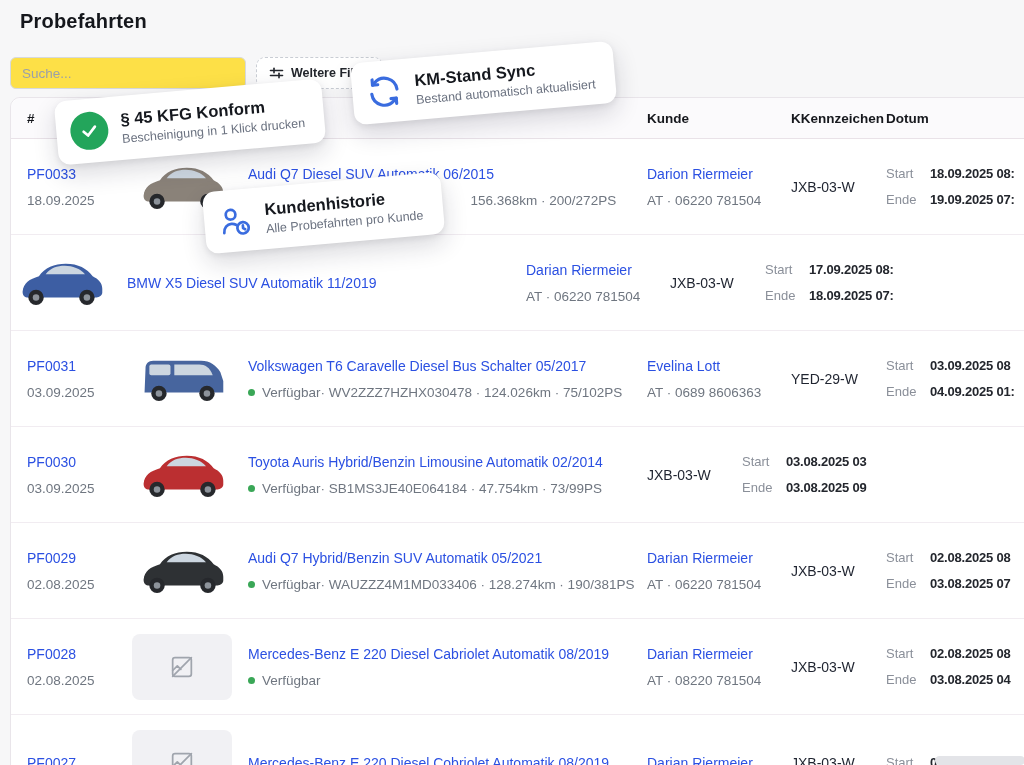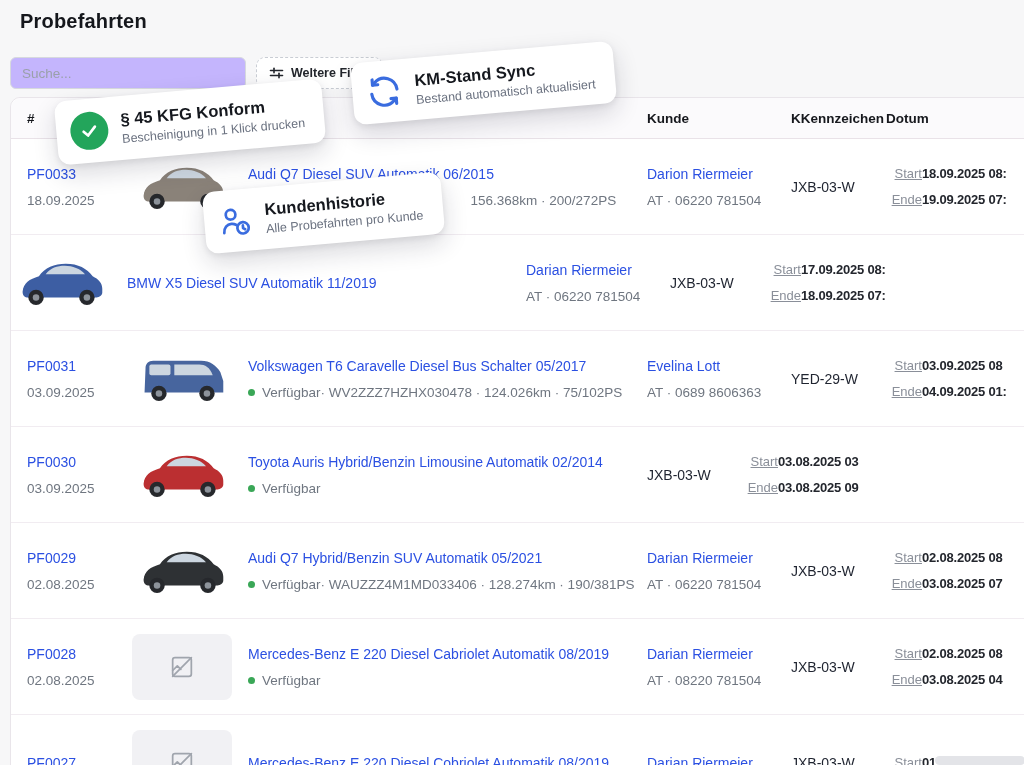--- a/index.html
+++ b/index.html
@@ -6,21 +6,21 @@
   body{
     width:1024px;height:765px;overflow:hidden;position:relative;
     background:#f7f7f8;
     font-family:"Liberation Sans",sans-serif;
     -webkit-font-smoothing:antialiased;
   }
   .page-title{position:absolute;left:20px;top:10px;font-size:20px;font-weight:700;color:#15171c;letter-spacing:.2px;}
 
   
   .toolbar{position:absolute;left:10px;top:57px;display:flex;gap:10px;align-items:center;}
-  .search{width:212px;height:30px;border:1px solid #d6d9de;border-radius:6px;background:#c4b5fd;padding:0 11px;
+  .search{width:212px;height:30px;border:1px solid #d6d9de;border-radius:6px;background:#fde047;padding:0 11px;
           font-size:13.5px;color:#333;outline:none;font-family:"Liberation Sans",sans-serif;}
   .search::placeholder{color:#9aa0aa;}
   .filter-btn{height:32px;border:1px dashed #c9cdd4;border-radius:9px;background:#fff;display:flex;align-items:center;
           gap:7px;padding:0 12px;font-size:12.5px;font-weight:700;color:#23262c;cursor:pointer;box-sizing:border-box;}
 
   
   .table{position:absolute;left:10px;top:97px;width:1200px;height:700px;background:#fff;
          border:1px solid #e9e5ea;border-radius:10px 10px 0 0;}
   .thead{display:flex;height:40px;align-items:center;background:#fbfafc;border-bottom:1px solid #e9e2e8;
          border-radius:10px 10px 0 0;font-size:13.5px;font-weight:700;color:#16181d;}
@@ -34,21 +34,21 @@
   .stack{display:flex;flex-direction:column;gap:11px;justify-content:center;}
   a.lnk{color:var(--link,#2b50e2);text-decoration:none;font-size:14px;font-weight:500;cursor:pointer;}
   .date,.meta,.contact{font-size:13.5px;color:#6f7680;}
   .meta{white-space:nowrap;display:flex;align-items:center;}
   .dot{display:inline-block;width:7px;height:7px;border-radius:50%;background:var(--green,#3aa757);margin-right:7px;flex:0 0 auto;}
   .gap{display:inline-block;width:150px;}
   .thumb{width:100px;height:66px;border-radius:8px;display:flex;align-items:center;justify-content:center;overflow:hidden;}
   .thumb.ph{background:#f1f1f4;}
   .plate-txt{font-size:14px;color:#1f2430;font-weight:500;}
   .dt-line{display:flex;align-items:baseline;white-space:nowrap;}
-  .dt-lbl{display:inline-block;width:36px;text-align:right;font-size:13px;color:#8a8f99;flex:0 0 auto;text-decoration:underline;}
+  .dt-lbl{display:inline-block;width:36px;font-size:13px;color:#8a8f99;margin-right:8px;flex:0 0 auto;}
   .dt-val{font-size:13px;font-weight:700;color:#23262d;letter-spacing:-0.2px;}
 
   
   .card{position:absolute;background:#fff;border-radius:12px;display:flex;align-items:center;gap:13px;
         padding:13px 20px 13px 14px;box-shadow:0 10px 24px rgba(25,25,50,.16),0 2px 6px rgba(0,0,0,.08);z-index:20;}
   .card .c-title{font-size:16.5px;font-weight:700;color:#15181e;white-space:nowrap;}
   .card .c-sub{font-size:12.5px;color:#6b7280;margin-top:3px;white-space:nowrap;}
   .card1{left:56px;top:90px;transform:rotate(-5deg);}
   .card2{left:352px;top:52px;transform:rotate(-5deg);}
   .card3{left:204px;top:182px;transform:rotate(-5deg);}
@@ -217,20 +217,21 @@
  <circle cx="77" cy="46" r="8" fill="#26282c"></circle>
               <circle cx="77" cy="46" r="3.4" fill="#8d939b"></circle>
             </svg>
           </div>
         </div>
         <div class="col-vehicle stack">
           <a class="lnk" style="white-space: nowrap;">Toyota Auris Hybrid/Benzin Limousine Automatik 02/2014</a>
           <div class="meta">
             <span class="dot"></span>
             <span>Verfügbar</span>
+            <span> · SB1MS3JE40E064184 · 47.754km · 73/99PS</span>
           </div>
         </div>
         <div class="col-plate"><span class="plate-txt">JXB-03-W</span></div>
         <div class="col-datum stack">
           <div class="dt-line">
             <span class="dt-lbl">Start</span>
             <span class="dt-val">03.08.2025 03</span>
           </div>
           <div class="dt-line">
             <span class="dt-lbl">Ende</span>

